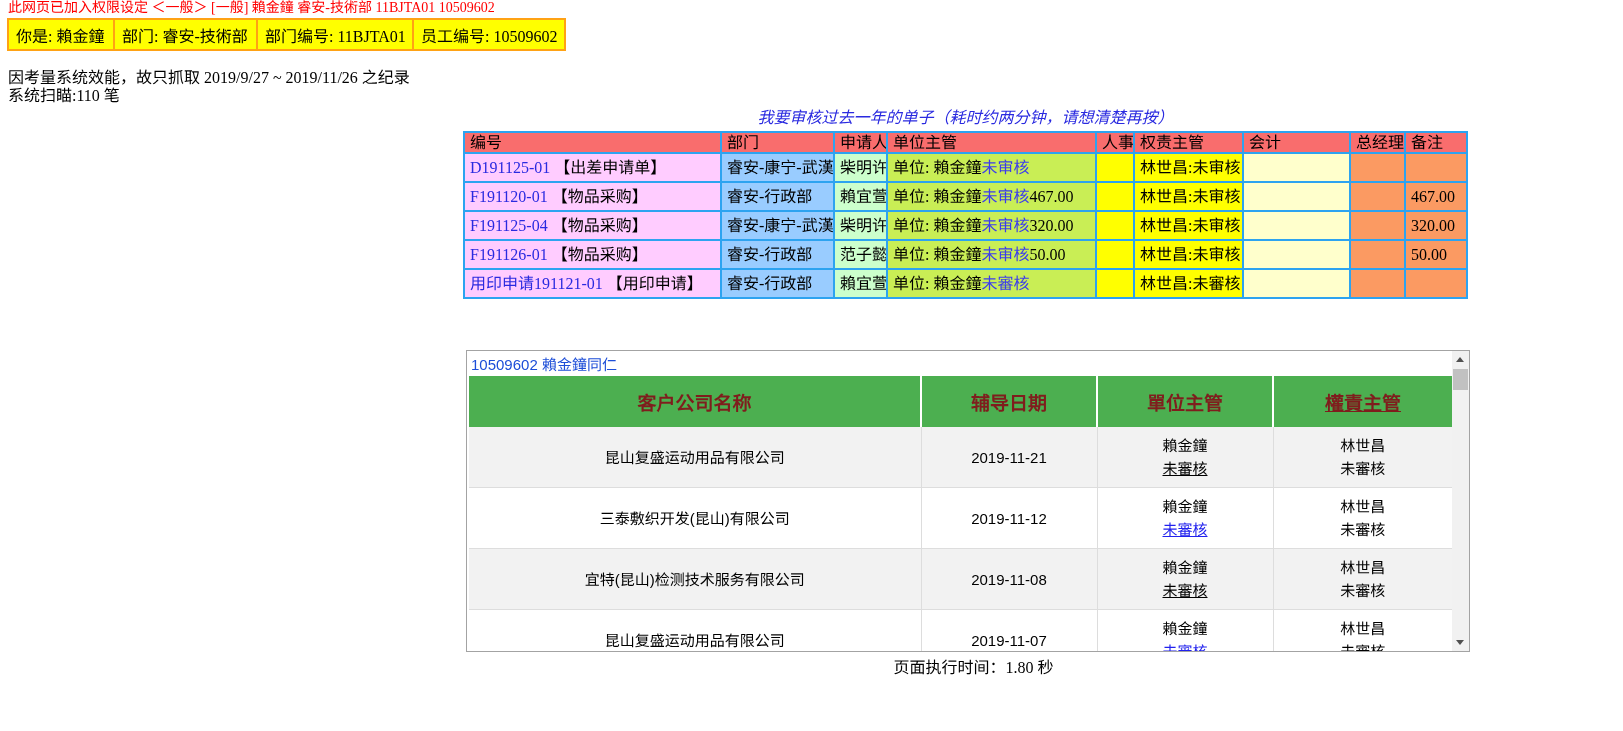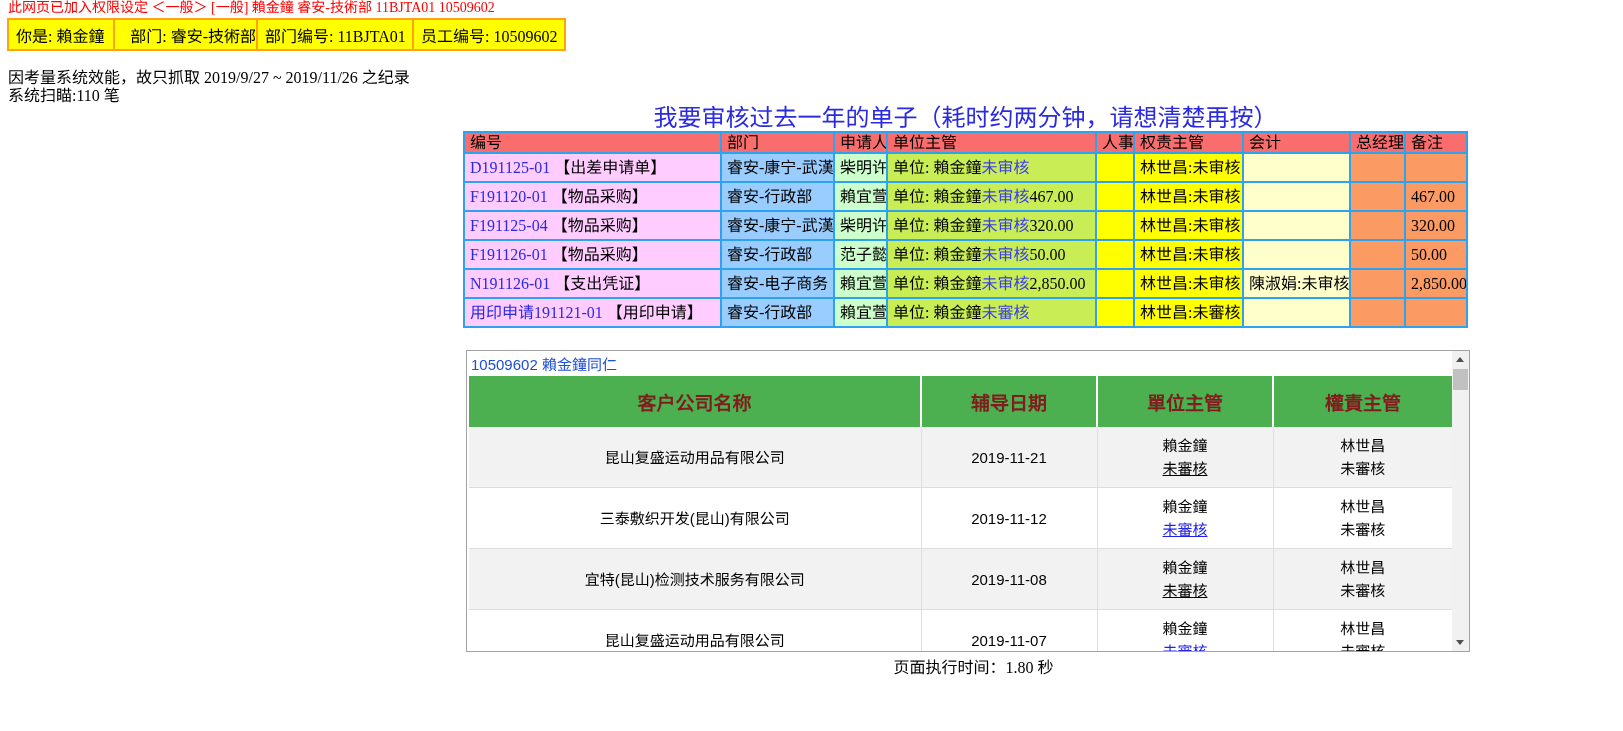--- a/index.html
+++ b/index.html
@@ -1,26 +1,26 @@
 <!DOCTYPE html>
 <html lang="zh-CN"><head>
 <meta charset="utf-8">
 <style>
   html,body{margin:0;padding:0;background:#ffffff;}
   body{font-family:"Liberation Serif", serif; width:1623px; height:731px; position:relative; overflow:hidden;}
   #permission-line{position:absolute; left:8px; top:0px; font-size:14px; line-height:15px; color:#ff0000; white-space:nowrap;}
   
   #info-table{position:absolute; left:7px; top:18px; border-collapse:collapse; table-layout:fixed; background:#ffff00; font-size:16px; color:#000;}
   #info-table td{border:2px solid #ffa214; padding:0 0 0 7px; height:29px; white-space:nowrap; vertical-align:middle;}
-  #info-table .iw1{width:97px;margin-left:14px;} #info-table .iw2{width:134px;text-align:right;} #info-table .iw3{width:147px;} #info-table .iw4{width:143px;}
+  #info-table .iw1{width:97px;margin-left:14px;} #info-table .iw2{width:134px;} #info-table .iw3{width:147px;} #info-table .iw4{width:143px;}
   
   #system-notes{position:absolute; left:8px; top:69px; font-size:16px; line-height:18px; color:#000;}
   
   #main{position:absolute; left:463px; top:108px; width:1005px;}
-  #review-link{display:block; text-align:center; font-size:24px; line-height:20px; color:#2a2ae0; text-decoration:none; margin:0 0 3px 0;}
+  #review-link{display:block; text-align:center; font-size:16px; line-height:20px; color:#2a2ae0; text-decoration:none; margin:0 0 3px 0;font-style:italic;}
   
   #approval-table{border-collapse:collapse; table-layout:fixed; width:1004px; font-size:16px; line-height:19px; color:#000;}
   #approval-table td, #approval-table th{border:2px solid #2da3f0; padding:0 0 0 5px; overflow:hidden; white-space:nowrap; font-weight:normal; text-align:left; vertical-align:middle;}
   #approval-table thead th{background:#f96d6d; height:17px;}
   #approval-table tbody td{height:27px;}
   .col-code{width:257px;} .col-dept{width:113px;} .col-app{width:53px;}
   .col-unit{width:209px;} .col-hr{width:38px;} .col-resp{width:109px;}
   .col-acct{width:107px;} .col-gm{width:55px;} .col-remark{width:62px;}
   td.cell-app{padding:0 1px; text-align:center;}
   .cell-code{background:#ffccff;}
@@ -32,21 +32,21 @@
   .cell-acct{background:#ffffcc;}
   .cell-gm{background:#fb9a62;}
   .cell-remark{background:#fb9a62;}
   a.doc-link{color:#2a2ae0; text-decoration:none;}
   a.status-link{color:#3b3bee; text-decoration:none;}
   
   #coach-box{position:absolute; left:466px; top:350px; width:1002px; height:300px; border:1px solid #a3a3a3; background:#ffffff; overflow:hidden;}
   #coach-label{font-family:"Liberation Sans", sans-serif; font-size:15px; line-height:22px; height:22px; color:#1d4ed8; padding:3px 0 0 4px;}
   #coach-table{border-collapse:collapse; table-layout:fixed; margin-left:2px; width:983px; font-family:"Liberation Sans", sans-serif; font-size:15px; color:#000;}
   #coach-table th{background:#4caf50; color:#7f1d1d; font-family:"Liberation Serif", serif; font-size:19px; font-weight:bold; height:49px; border-right:2px solid #ffffff; text-align:center;}
-  #coach-table th:last-child{border-right:none;}
+  #coach-table th:last-child{border-right:none;text-decoration:underline;}
   #coach-table td{height:58px; border-bottom:1px solid #dddddd; border-right:1px solid #dddddd; text-align:center; vertical-align:middle; line-height:23px;}
   #coach-table td:last-child{border-right:none;}
   #coach-table tr.row-gray td{background:#f2f2f2;}
   .col-company{width:452px;} .col-date{width:176px;} .col-unitsup{width:176px;} .col-respsup{width:179px;}
   a.coach-status-black{color:#000; text-decoration:underline;}
   a.coach-status-link{color:#2222ee; text-decoration:underline;}
   
   #coach-scrollbar{position:absolute; top:0; right:0; width:17px; height:100%; background:#f1f1f1;}
   .sb-btn{position:absolute; left:0; width:17px; height:17px; background:#f1f1f1;}
   .sb-btn.up{top:0;} .sb-btn.down{bottom:0;}
@@ -143,31 +143,20 @@
         <td class="cell-dept">睿安-行政部</td>
         <td class="cell-app">范子懿</td>
         <td class="cell-unit"><span>单位: 賴金鐘</span><a class="status-link" href="#">未审核</a><span>50.00</span></td>
         <td class="cell-hr"></td>
         <td class="cell-resp">林世昌:未审核</td>
         <td class="cell-acct"></td>
         <td class="cell-gm"></td>
         <td class="cell-remark">50.00</td>
       </tr>
       <tr>
-        <td class="cell-code"><a class="doc-link" href="#">N191126-01</a><span> 【支出凭证】</span></td>
-        <td class="cell-dept">睿安-电子商务</td>
-        <td class="cell-app">賴宜萱</td>
-        <td class="cell-unit"><span>单位: 賴金鐘</span><a class="status-link" href="#">未审核</a><span>2,850.00</span></td>
-        <td class="cell-hr"></td>
-        <td class="cell-resp">林世昌:未审核</td>
-        <td class="cell-acct">陳淑娟:未审核</td>
-        <td class="cell-gm"></td>
-        <td class="cell-remark">2,850.00</td>
-      </tr>
-      <tr>
         <td class="cell-code"><a class="doc-link" href="#">用印申请191121-01</a><span> 【用印申请】</span></td>
         <td class="cell-dept">睿安-行政部</td>
         <td class="cell-app">賴宜萱</td>
         <td class="cell-unit"><span>单位: 賴金鐘</span><a class="status-link" href="#">未審核</a><span></span></td>
         <td class="cell-hr"></td>
         <td class="cell-resp">林世昌:未審核</td>
         <td class="cell-acct"></td>
         <td class="cell-gm"></td>
         <td class="cell-remark"></td>
       </tr>

